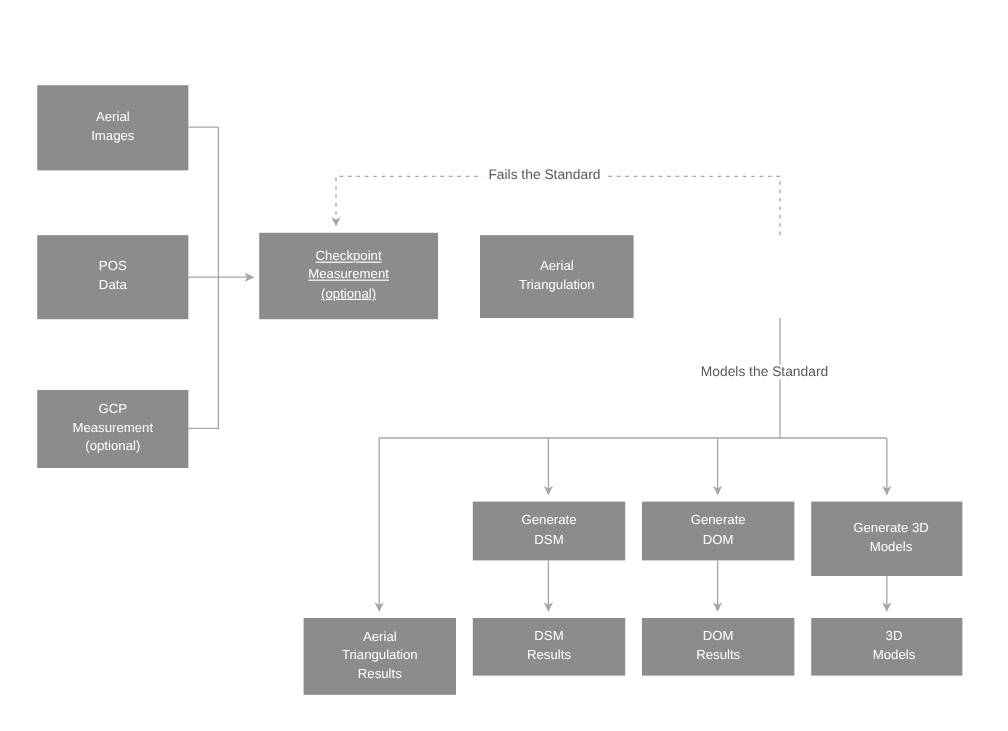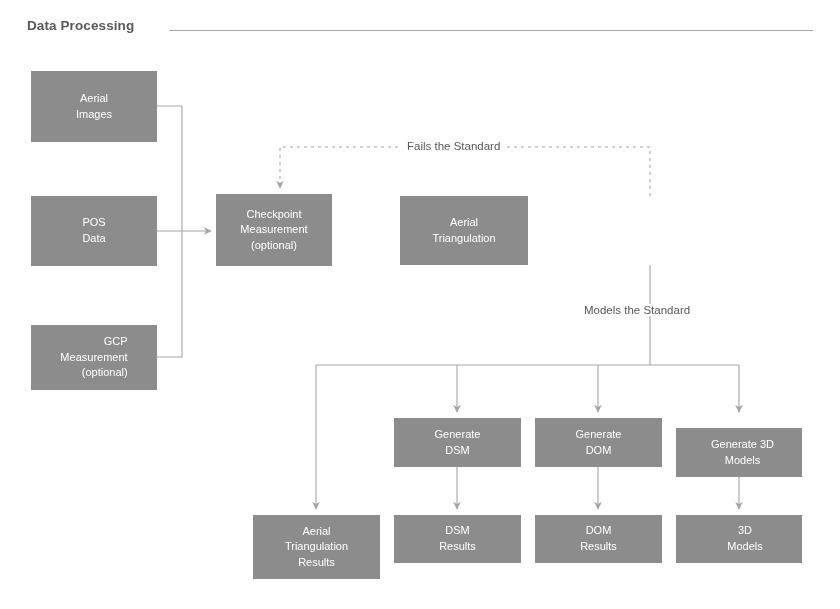--- a/index.html
+++ b/index.html
@@ -75,24 +75,20 @@
     padding: 0 5px;
     white-space: nowrap;
     text-align: left;
   }
 </style>
 </head>
 <body>
 
 <div id="canvas">
 
-  <div class="header">
-    <div class="header-title">Data Processing</div>
-    <div class="header-rule"></div>
-  </div>
 
   <svg class="wires" viewBox="0 0 840 609">
     <defs>
       <marker id="ah" markerWidth="9" markerHeight="9" refX="7.2" refY="4.5" orient="auto" markerUnits="userSpaceOnUse">
         <path d="M0,0.6 L8,4.5 L0,8.4 L2.3,4.5 Z" fill="#a6a6a6"></path>
       </marker>
       <marker id="ahd" markerWidth="9" markerHeight="9" refX="7.2" refY="4.5" orient="auto" markerUnits="userSpaceOnUse">
         <path d="M0,0.6 L8,4.5 L0,8.4 L2.3,4.5 Z" fill="#a6a6a6"></path>
       </marker>
     </defs>
@@ -117,33 +113,33 @@
       <path d="M457,467 L457,509" marker-end="url(#ah)"></path>
       <path d="M598,467 L598,509" marker-end="url(#ah)"></path>
       <path d="M739,467 L739,509" marker-end="url(#ah)"></path>
     </g>
   </svg>
 
   <div class="node" style="left:31px;top:71px;width:126px;height:71px;">Aerial
 Images</div>
   <div class="node" style="left:31px;top:196px;width:126px;height:70px;">POS
 Data</div>
-  <div class="node" style="left:31px;top:325px;width:126px;height:65px;text-align:right;">GCP
+  <div class="node" style="left:31px;top:325px;width:126px;height:65px;">GCP
 Measurement
 (optional)</div>
-  <div class="node" style="left:216px;top:194px;width:116px;height:72px;">Checkpoint
+  <div class="node" style="left:216px;top:194px;width:149px;height:72px;text-decoration:underline;">Checkpoint
 Measurement
 (optional)</div>
   <div class="node" style="left:400px;top:196px;width:128px;height:69px;">Aerial
 Triangulation</div>
   <div class="node" style="left:394px;top:418px;width:127px;height:49px;">Generate
 DSM</div>
   <div class="node" style="left:535px;top:418px;width:127px;height:49px;">Generate
 DOM</div>
-  <div class="node" style="left:676px;top:428px;width:126px;height:49px;padding-left:11px;">Generate 3D
+  <div class="node" style="left:676px;top:418px;width:126px;height:62px;padding-left:11px;">Generate 3D
 Models</div>
   <div class="node" style="left:253px;top:515px;width:127px;height:64px;">Aerial
 Triangulation
 Results</div>
   <div class="node" style="left:394px;top:515px;width:127px;height:48px;">DSM
 Results</div>
   <div class="node" style="left:535px;top:515px;width:127px;height:48px;">DOM
 Results</div>
   <div class="node" style="left:676px;top:515px;width:126px;height:48px;padding-left:16px;">3D
 Models</div>

